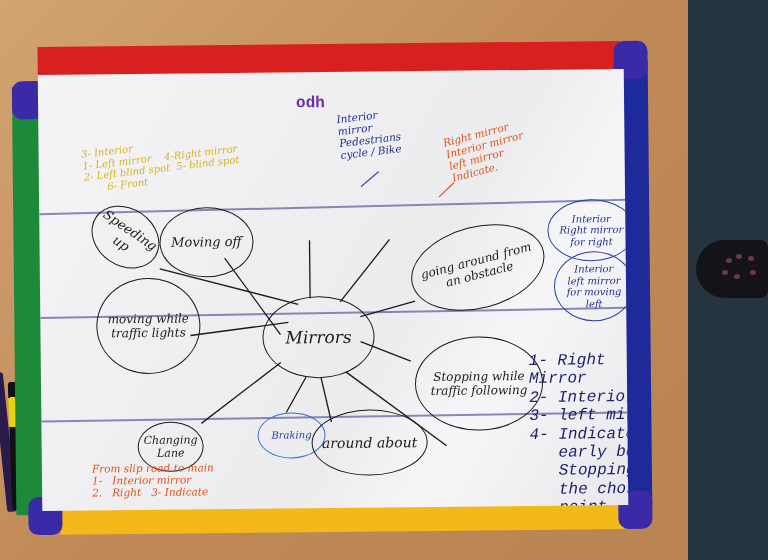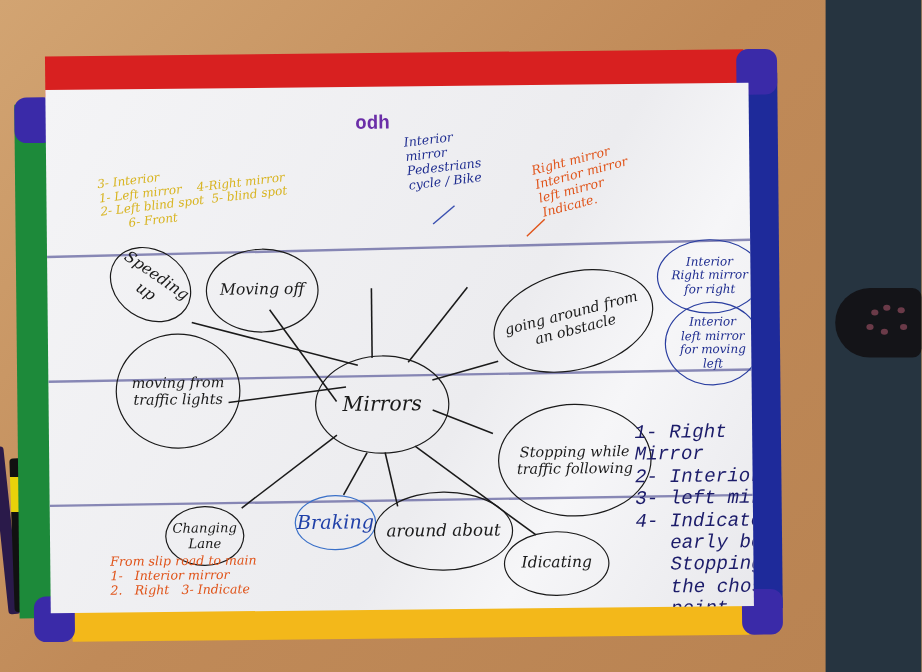--- a/index.html
+++ b/index.html
@@ -83,43 +83,40 @@
       </g>
     </svg>
 
     <div class="node" style="left:222px;top:224px;width:112px;height:82px;font-size:17px;">
       <span>Mirrors</span>
     </div>
 
     <div class="node" style="left:50px;top:134px;width:72px;height:58px;transform:rotate(35deg);">
       <span>Speeding up</span>
     </div>
-    <div class="node" style="left:132px;top:134px;width:94px;height:70px;">
+    <div class="node" style="left:120px;top:134px;width:94px;height:70px;">
       <span>Moving off</span>
     </div>
     <div class="node" style="left:370px;top:156px;width:136px;height:82px;transform:rotate(-14deg);font-size:12px;">
       <span>going around from an obstacle</span>
     </div>
     <div class="node" style="left:56px;top:204px;width:104px;height:96px;font-size:12px;">
-      <span>moving from traffic lights</span>
+      <span>moving while traffic lights</span>
     </div>
     <div class="node" style="left:374px;top:266px;width:128px;height:94px;font-size:12px;">
       <span>Stopping while traffic following</span>
     </div>
     <div class="node" style="left:96px;top:348px;width:66px;height:50px;font-size:11px;">
       <span>Changing Lane</span>
     </div>
-    <div class="node blue" style="left:204px;top:340px;width:68px;height:46px;font-size:16px;text-align:center;">
+    <div class="node blue" style="left:216px;top:340px;width:68px;height:46px;font-size:10px;text-align:center;">
       <span>Braking</span>
     </div>
     <div class="node" style="left:270px;top:338px;width:116px;height:66px;font-size:14px;">
       <span>around about</span>
-    </div>
-    <div class="node" style="left:378px;top:372px;width:88px;height:54px;font-size:13px;">
-      <span>Idicating</span>
     </div>
 
     <div class="hand note-yellow" style="left:44px;top:66px;transform:rotate(-6deg);">3- Interior
 1- Left mirror    4-Right mirror
 2- Left blind spot  5- blind spot
        6- Front</div>
     <div class="hand note-blue" style="left:300px;top:38px;transform:rotate(-6deg);">Interior
 mirror
 Pedestrians
 cycle / Bike</div>

